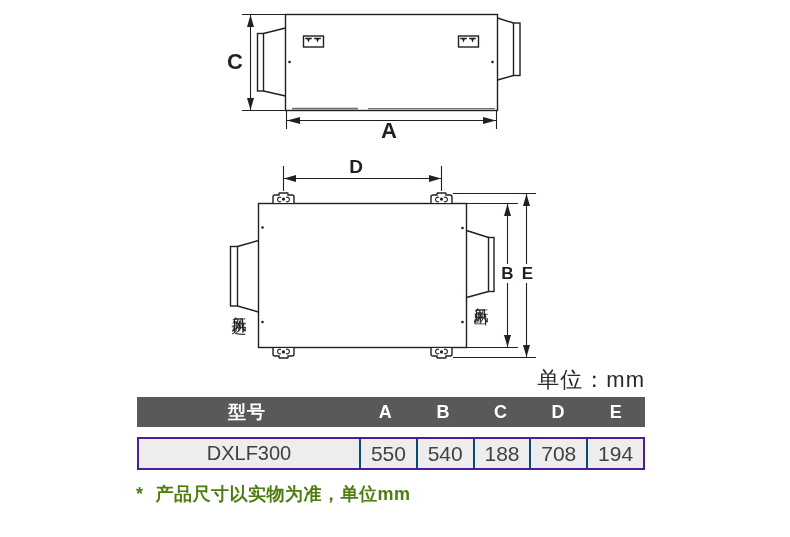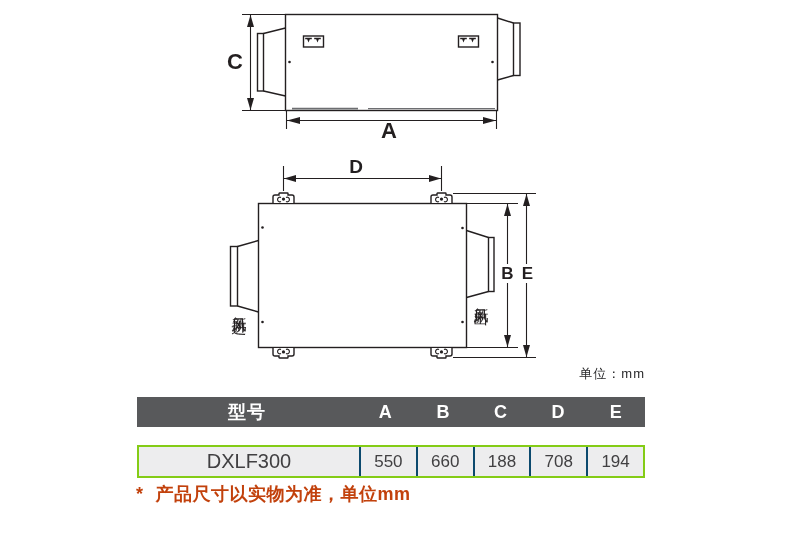--- a/index.html
+++ b/index.html
@@ -20,43 +20,43 @@
   .dim-b{left:499px;top:264px;width:17px;font-size:17px;background:#fff;padding:1px 0;}
   .dim-e{left:519px;top:264px;width:17px;font-size:17px;background:#fff;padding:1px 0;}
   .v-label{
     position:absolute;writing-mode:vertical-rl;text-orientation:upright;
     font-size:15px;line-height:22px;letter-spacing:2px;color:#231f20;
   }
   .v-inlet{left:228px;top:304px;height:60px;}
   .v-outlet{left:470px;top:295px;height:60px;}
   .unit-note{
     position:absolute;left:395px;top:365px;width:250px;text-align:right;
-    font-size:13px;color:#29292b;letter-spacing:1px;
+    font-size:22px;color:#29292b;letter-spacing:1px;
   }
   .spec-table{position:absolute;left:137px;top:397px;width:508px;}
   .thead{
     display:grid;grid-template-columns:220px repeat(5,1fr);gap:0;
   }
   .thead .cell{
     background:#58595b;color:#ffffff;font-weight:bold;font-size:18px;
     height:30px;line-height:30px;text-align:center;letter-spacing:1px;
   }
   .tbody{
     display:grid;grid-template-columns:220px repeat(5,1fr);gap:2px;
-    margin-top:18px;border:2px solid #84cc16;background:#0c4a6e;
+    margin-top:10px;border:2px solid #4c1d95;background:#0c4a6e;
     box-sizing:border-box;
   }
   .tbody .cell{
     background:#ededee;color:#414042;font-size:20px;
     height:29px;line-height:29px;text-align:center;
   }
-  .tbody .cell.num{font-size:17px;}
+  .tbody .cell.num{font-size:21px;}
   .footnote{
     position:absolute;left:136px;top:482px;font-size:18px;font-weight:bold;
-    color:#c2410c;letter-spacing:0.5px;
+    color:#4d7c0f;letter-spacing:0.5px;
   }
   .footnote .marker{display:inline-block;margin-right:12px;}
 </style>
 </head>
 <body>
 
 <div class="stage">
 
   <div class="drawings">
     <svg width="790" height="380" viewBox="0 0 790 380">
@@ -191,21 +191,21 @@
       <div class="cell">型号</div>
       <div class="cell">A</div>
       <div class="cell">B</div>
       <div class="cell">C</div>
       <div class="cell">D</div>
       <div class="cell">E</div>
     </div>
     <div class="tbody">
       <div class="cell">DXLF300</div>
       <div class="cell num">550</div>
-      <div class="cell num">660</div>
+      <div class="cell num">540</div>
       <div class="cell num">188</div>
       <div class="cell num">708</div>
       <div class="cell num">194</div>
     </div>
   </div>
 
   <div class="footnote">
     <span class="marker">*</span><span>产品尺寸以实物为准，单位mm</span>
   </div>
 

